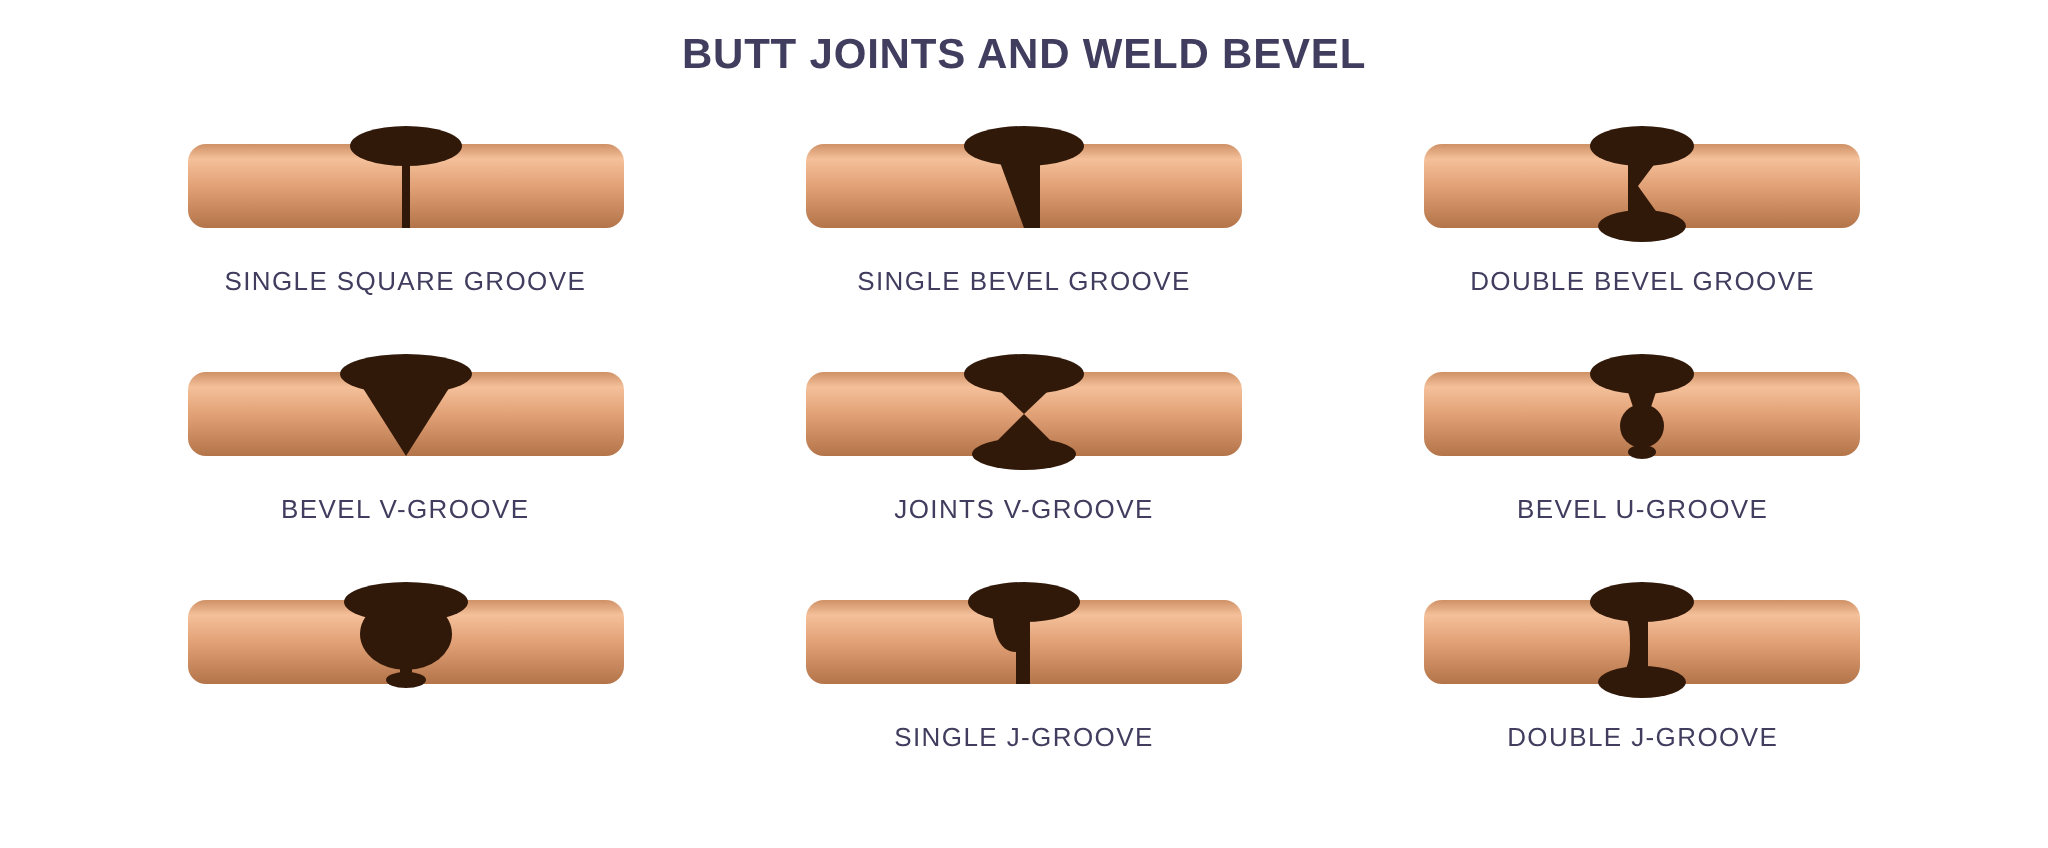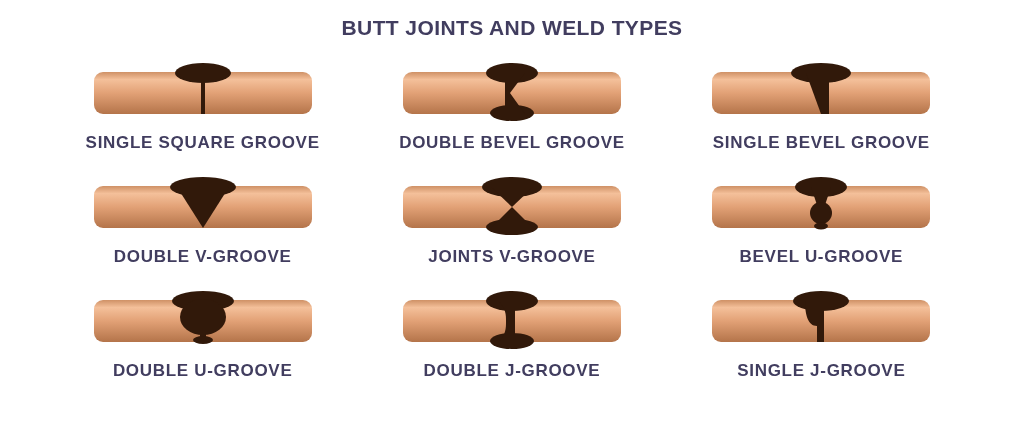--- a/index.html
+++ b/index.html
@@ -35,22 +35,22 @@
   }
   .joint { width: 220px; height: 66px; display: block; }
   .bar { fill: url(#copperGrad); }
   .weld { fill: var(--weld, #31190a); }
   .stopA { stop-color: var(--copper-top, #cf9166); }
   .stopB { stop-color: var(--copper-light, #f4c09a); }
   .stopC { stop-color: var(--copper-mid, #e2a176); }
   .stopD { stop-color: var(--copper-dark, #b4744a); }
   figcaption.label {
     margin-top: 7px;
-    font-size: 17px;
-    font-weight: bold;
+    font-size: 13px;
+    font-weight: normal;
     letter-spacing: 0.7px;
     color: var(--text, #3f3b5e);
     white-space: nowrap;
   }
 </style>
 </head>
 <body>
 
 <div class="canvas">
 
@@ -58,67 +58,67 @@
     <defs>
       <linearGradient id="copperGrad" x1="0" y1="0" x2="0" y2="1">
         <stop class="stopA" offset="0"></stop>
         <stop class="stopB" offset="0.18"></stop>
         <stop class="stopC" offset="0.5"></stop>
         <stop class="stopD" offset="1"></stop>
       </linearGradient>
     </defs>
   </svg>
 
-  <h1 class="page-title">BUTT JOINTS AND WELD TYPES</h1>
+  <h1 class="page-title">BUTT JOINTS AND WELD BEVEL</h1>
 
   <div class="grid">
 
     <figure class="cell">
       <svg class="joint" viewBox="0 0 220 66" role="img">
         <rect class="bar" x="1" y="12" width="218" height="42" rx="9"></rect>
         <g class="weld">
           <ellipse cx="110" cy="13" rx="28" ry="10"></ellipse>
           <rect x="108" y="13" width="4" height="41"></rect>
         </g>
       </svg>
       <figcaption class="label">SINGLE SQUARE GROOVE</figcaption>
     </figure>
 
     <figure class="cell">
       <svg class="joint" viewBox="0 0 220 66" role="img">
         <rect class="bar" x="1" y="12" width="218" height="42" rx="9"></rect>
         <g class="weld">
+          <ellipse cx="110" cy="13" rx="30" ry="10"></ellipse>
+          <polygon points="95,13 118,13 118,54 110,54"></polygon>
+        </g>
+      </svg>
+      <figcaption class="label">SINGLE BEVEL GROOVE</figcaption>
+    </figure>
+
+    <figure class="cell">
+      <svg class="joint" viewBox="0 0 220 66" role="img">
+        <rect class="bar" x="1" y="12" width="218" height="42" rx="9"></rect>
+        <g class="weld">
           <ellipse cx="110" cy="13" rx="26" ry="10"></ellipse>
           <ellipse cx="110" cy="53" rx="22" ry="8"></ellipse>
           <polygon points="103,13 123,13 108,33 123,54 103,54"></polygon>
         </g>
       </svg>
       <figcaption class="label">DOUBLE BEVEL GROOVE</figcaption>
     </figure>
 
     <figure class="cell">
       <svg class="joint" viewBox="0 0 220 66" role="img">
         <rect class="bar" x="1" y="12" width="218" height="42" rx="9"></rect>
         <g class="weld">
-          <ellipse cx="110" cy="13" rx="30" ry="10"></ellipse>
-          <polygon points="95,13 118,13 118,54 110,54"></polygon>
-        </g>
-      </svg>
-      <figcaption class="label">SINGLE BEVEL GROOVE</figcaption>
-    </figure>
-
-    <figure class="cell">
-      <svg class="joint" viewBox="0 0 220 66" role="img">
-        <rect class="bar" x="1" y="12" width="218" height="42" rx="9"></rect>
-        <g class="weld">
           <ellipse cx="110" cy="13" rx="33" ry="10"></ellipse>
           <polygon points="84,13 136,13 110,54"></polygon>
         </g>
       </svg>
-      <figcaption class="label">DOUBLE V-GROOVE</figcaption>
+      <figcaption class="label">BEVEL V-GROOVE</figcaption>
     </figure>
 
     <figure class="cell">
       <svg class="joint" viewBox="0 0 220 66" role="img">
         <rect class="bar" x="1" y="12" width="218" height="42" rx="9"></rect>
         <g class="weld">
           <ellipse cx="110" cy="13" rx="30" ry="10"></ellipse>
           <ellipse cx="110" cy="53" rx="26" ry="8"></ellipse>
           <polygon points="89,13 131,13 110,33"></polygon>
           <polygon points="89,54 131,54 110,33"></polygon>
@@ -143,40 +143,39 @@
     <figure class="cell">
       <svg class="joint" viewBox="0 0 220 66" role="img">
         <rect class="bar" x="1" y="12" width="218" height="42" rx="9"></rect>
         <g class="weld">
           <ellipse cx="110" cy="13" rx="31" ry="10"></ellipse>
           <ellipse cx="110" cy="29" rx="23" ry="18"></ellipse>
           <rect x="107" y="40" width="6" height="13"></rect>
           <ellipse cx="110" cy="52" rx="10" ry="4"></ellipse>
         </g>
       </svg>
-      <figcaption class="label">DOUBLE U-GROOVE</figcaption>
+    </figure>
+
+    <figure class="cell">
+      <svg class="joint" viewBox="0 0 220 66" role="img">
+        <rect class="bar" x="1" y="12" width="218" height="42" rx="9"></rect>
+        <g class="weld">
+          <ellipse cx="110" cy="13" rx="28" ry="10"></ellipse>
+          <path d="M94,13 L113,13 L113,54 L106,54 L106,38 C97,38 94,27 94,13 Z"></path>
+        </g>
+      </svg>
+      <figcaption class="label">SINGLE J-GROOVE</figcaption>
     </figure>
 
     <figure class="cell">
       <svg class="joint" viewBox="0 0 220 66" role="img">
         <rect class="bar" x="1" y="12" width="218" height="42" rx="9"></rect>
         <g class="weld">
           <ellipse cx="110" cy="13" rx="26" ry="10"></ellipse>
           <ellipse cx="110" cy="53" rx="22" ry="8"></ellipse>
           <path d="M96,13 L113,13 L113,54 L96,54 C104,47 104,40 104,33.5 C104,27 104,20 96,13 Z"></path>
         </g>
       </svg>
       <figcaption class="label">DOUBLE J-GROOVE</figcaption>
     </figure>
 
-    <figure class="cell">
-      <svg class="joint" viewBox="0 0 220 66" role="img">
-        <rect class="bar" x="1" y="12" width="218" height="42" rx="9"></rect>
-        <g class="weld">
-          <ellipse cx="110" cy="13" rx="28" ry="10"></ellipse>
-          <path d="M94,13 L113,13 L113,54 L106,54 L106,38 C97,38 94,27 94,13 Z"></path>
-        </g>
-      </svg>
-      <figcaption class="label">SINGLE J-GROOVE</figcaption>
-    </figure>
-
   </div>
 </div>
 
 </body></html>

